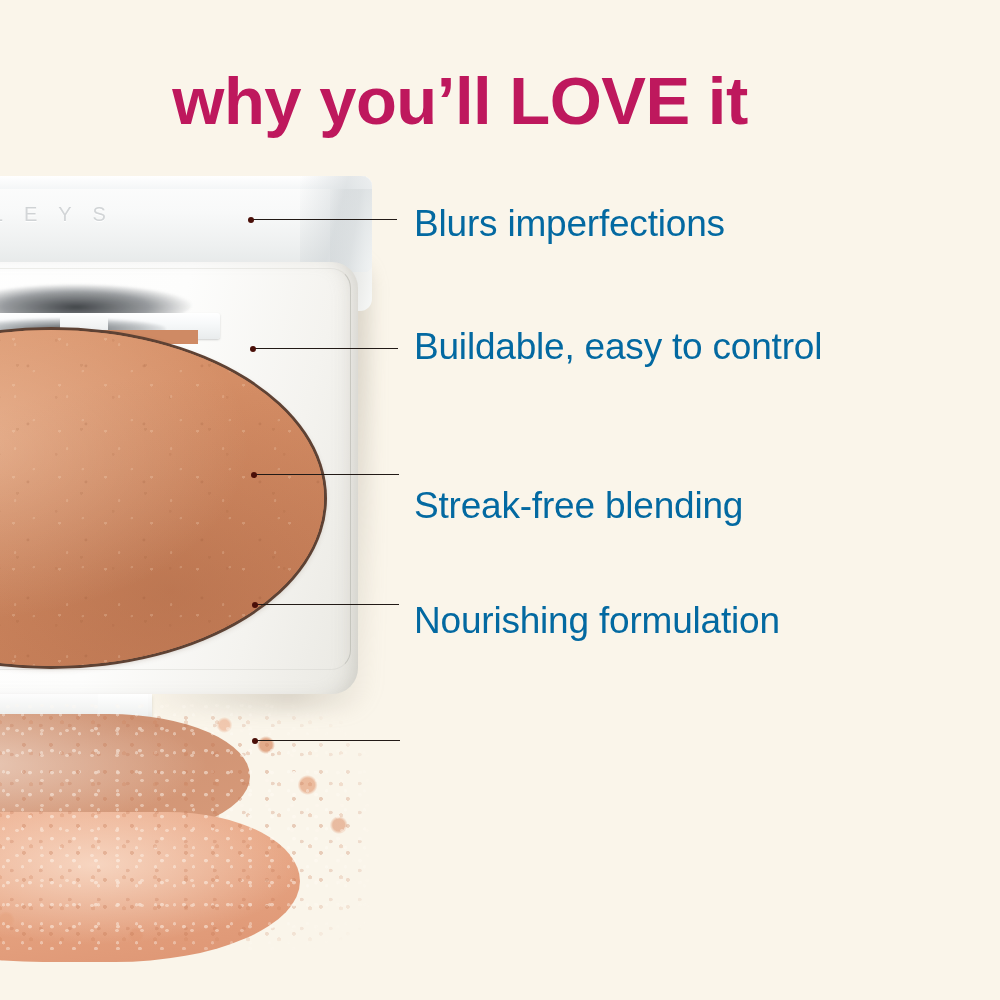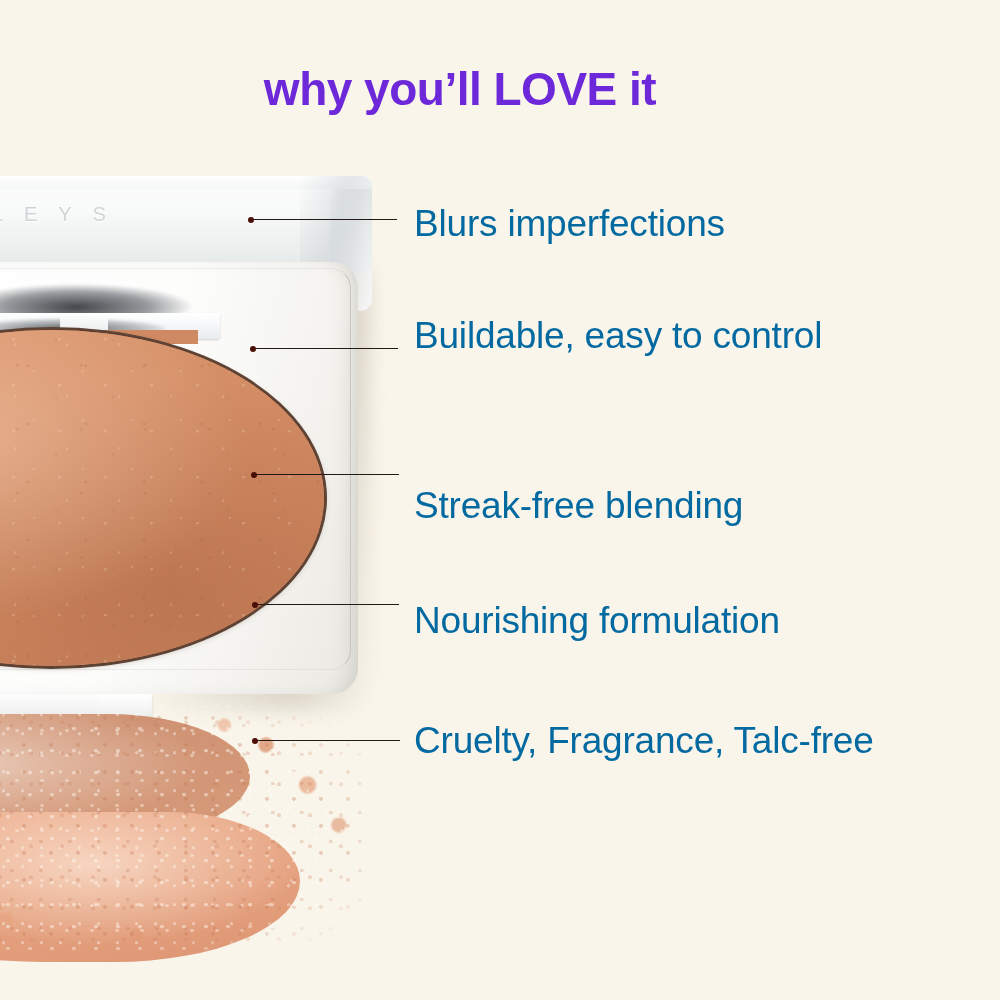--- a/index.html
+++ b/index.html
@@ -23,39 +23,39 @@
 
   
   .headline {
     position: absolute;
     left: 0;
     top: 62px;
     width: 920px;
     text-align: center;
     font-family: "Liberation Sans", sans-serif;
     font-weight: bold;
-    font-size: 46px;
+    font-size: 67px;
     letter-spacing: -0.5px;
-    color: #6d28d9;
+    color: #be185d;
     white-space: nowrap;
   }
 
   
   .benefit {
     position: absolute;
     left: 414px;
     font-size: 37px;
     font-weight: normal;
     color: #0369a1;
     letter-spacing: -0.2px;
     white-space: nowrap;
     line-height: 1;
   }
   .b0 { top: 205px; }
-  .b1 { top: 317px; }
+  .b1 { top: 328px; }
   .b2 { top: 487px; }
   .b3 { top: 602px; }
   .b4 { top: 722px; }
 
   
   .leader {
     position: absolute;
     height: 1px;
     background: #221a16;
   }
@@ -391,15 +391,14 @@
       <span class="dot"></span>
     </div>
   <div class="leader l4">
       <span class="dot"></span>
     </div>
 
   <div class="benefit b0">Blurs imperfections</div>
   <div class="benefit b1">Buildable, easy to control</div>
   <div class="benefit b2">Streak-free blending</div>
   <div class="benefit b3">Nourishing formulation</div>
-  <div class="benefit b4">Cruelty, Fragrance, Talc-free</div>
 
 </div>
 
 </body></html>

